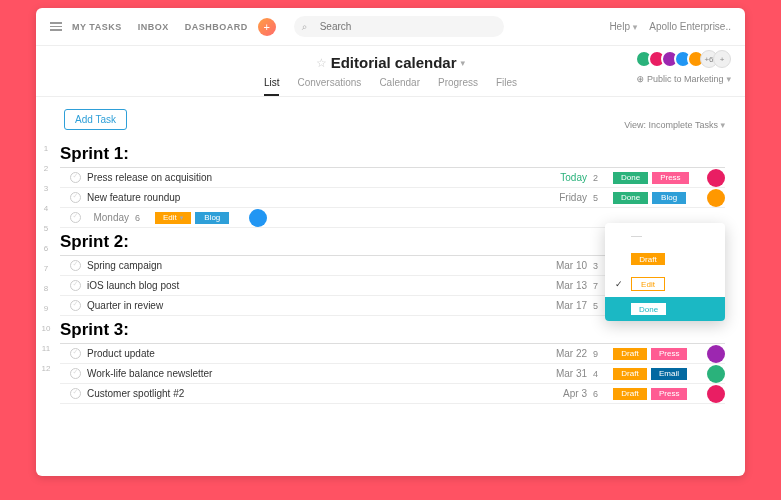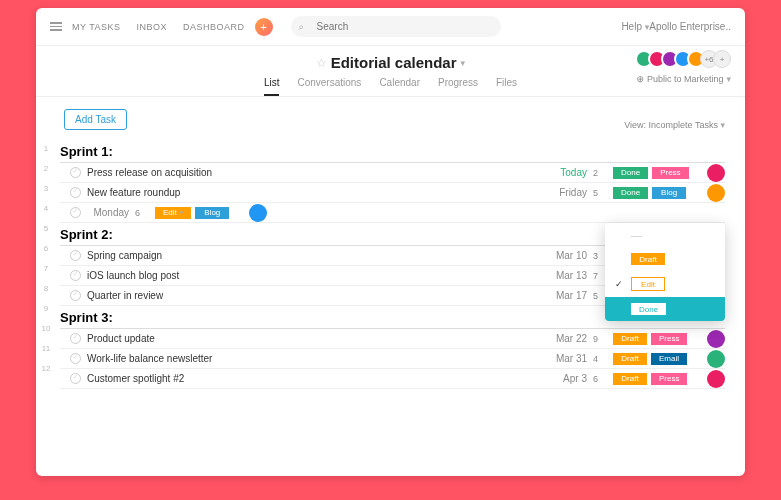--- a/index.html
+++ b/index.html
@@ -2,48 +2,48 @@
 <html><head>
 <meta charset="utf-8">
 <style>
 * { box-sizing: border-box; margin: 0; padding: 0; }
 body { font-family: -apple-system, Helvetica, Arial, sans-serif; background: #ff5263; width: 781px; height: 500px; overflow: hidden; font-size: 11px; }
 .app { background: #fff; margin: 8px 36px; border-radius: 6px; box-shadow: 0 2px 8px rgba(0,0,0,.15); overflow: hidden; height: 468px; position: relative; }
 .topbar { display: flex; align-items: center; padding: 8px 14px; gap: 10px; border-bottom: 1px solid #eee; }
 .menu-icon { display: flex; flex-direction: column; gap: 2px; cursor: pointer; }
 .menu-icon span { width: 12px; height: 1.5px; background: #999; }
 .nav-links { display: flex; gap: 16px; font-size: 9px; color: #888; letter-spacing: .5px; }
-.nav-links span { cursor: pointer; }
+.nav-links span { cursor: pointer; font-weight: bold; }
 .add-btn { width: 18px; height: 18px; border-radius: 50%; background: linear-gradient(135deg,#ff9f43,#ff6b6b); display: flex; align-items: center; justify-content: center; color: #fff; cursor: pointer; }
 .search { flex: 1; max-width: 210px; margin-left: 8px; }
 .search input { width: 100%; border: none; background: #f5f5f5; border-radius: 12px; padding: 5px 10px 5px 26px; font-size: 10px; color: #666; outline: none; }
 .search { position: relative; }
 .search-icon { position: absolute; left: 8px; top: 50%; transform: translateY(-50%); color: #aaa; font-size: 10px; }
-.top-right { margin-left: auto; display: flex; align-items: center; font-size: 10px; color: #888; }
+.top-right { margin-left: auto; display: flex; align-items: center; gap: 12px; font-size: 10px; color: #888; }
 .top-right span { cursor: pointer; }
 .header { padding: 8px 14px 0; border-bottom: 1px solid #eee; position: relative; }
 .title-row { display: flex; align-items: center; justify-content: center; gap: 4px; }
 .star { color: #ccc; font-size: 12px; }
 .title { font-size: 15px; font-weight: 700; color: #222; }
 .chev { color: #aaa; font-size: 9px; }
 .avatars { position: absolute; right: 14px; top: 4px; display: flex; align-items: center; gap: -2px; }
 .av { width: 18px; height: 18px; border-radius: 50%; border: 2px solid #fff; margin-left: -5px; }
 .av-more { width: 18px; height: 18px; border-radius: 50%; background: #f0f0f0; border: 1px solid #ddd; margin-left: -5px; font-size: 8px; display: flex; align-items: center; justify-content: center; color: #888; }
 .tabs { display: flex; gap: 18px; justify-content: center; font-size: 10px; color: #999; margin-top: 6px; }
 .tab { padding: 0 0 6px; cursor: pointer; }
 .tab.active { color: #222; border-bottom: 2px solid #222; }
 .sub-bar { position: absolute; right: 14px; top: 28px; font-size: 9px; color: #888; display: flex; align-items: center; gap: 3px; cursor: pointer; }
 .main { display: flex; }
 .rownums { width: 20px; background: #fff; padding-top: 42px; }
 .rownums div { height: 20px; font-size: 8px; color: #bbb; text-align: center; line-height: 20px; }
 .content { flex: 1; padding: 12px 20px 12px 4px; position: relative; }
 .toolbar { display: flex; align-items: flex-end; margin-bottom: 10px; padding-left: 4px; }
 .add-task { border: 1px solid #2e9fd8; color: #2e9fd8; background: #fff; font-size: 10px; padding: 4px 10px; border-radius: 3px; cursor: pointer; }
 .view-sel { margin-left: auto; font-size: 9px; color: #888; cursor: pointer; }
-.section { font-weight: 700; font-size: 13px; padding: 4px 0 3px; border-bottom: 1px solid #ddd; }
+.section { font-weight: 700; font-size: 17px; padding: 4px 0 3px; border-bottom: 1px solid #ddd; }
 .task { display: flex; align-items: center; height: 20px; border-bottom: 1px solid #eee; gap: 6px; }
 .check { width: 11px; height: 11px; border: 1px solid #ccc; border-radius: 50%; flex-shrink: 0; position: relative; margin-left: 10px; cursor: pointer; }
 .check::after { content: "✓"; font-size: 7px; color: #ddd; position: absolute; left: 1.5px; top: -1px; }
 .task-name { flex: 1; font-size: 10px; color: #333; cursor: pointer; }
 .due { font-size: 10px; color: #888; width: 42px; text-align: right; }
 .due.today { color: #2ab27b; }
 .count { font-size: 9px; color: #888; width: 14px; text-align: left; }
 .pill { font-size: 8px; padding: 1.5px 8px; border-radius: 0; color: #fff; min-width: 34px; text-align: center; cursor: pointer; }
 .pill-wrap { display: flex; gap: 4px; width: 88px; }
 .assignee { width: 18px; height: 18px; border-radius: 50%; flex-shrink: 0; cursor: pointer; }

